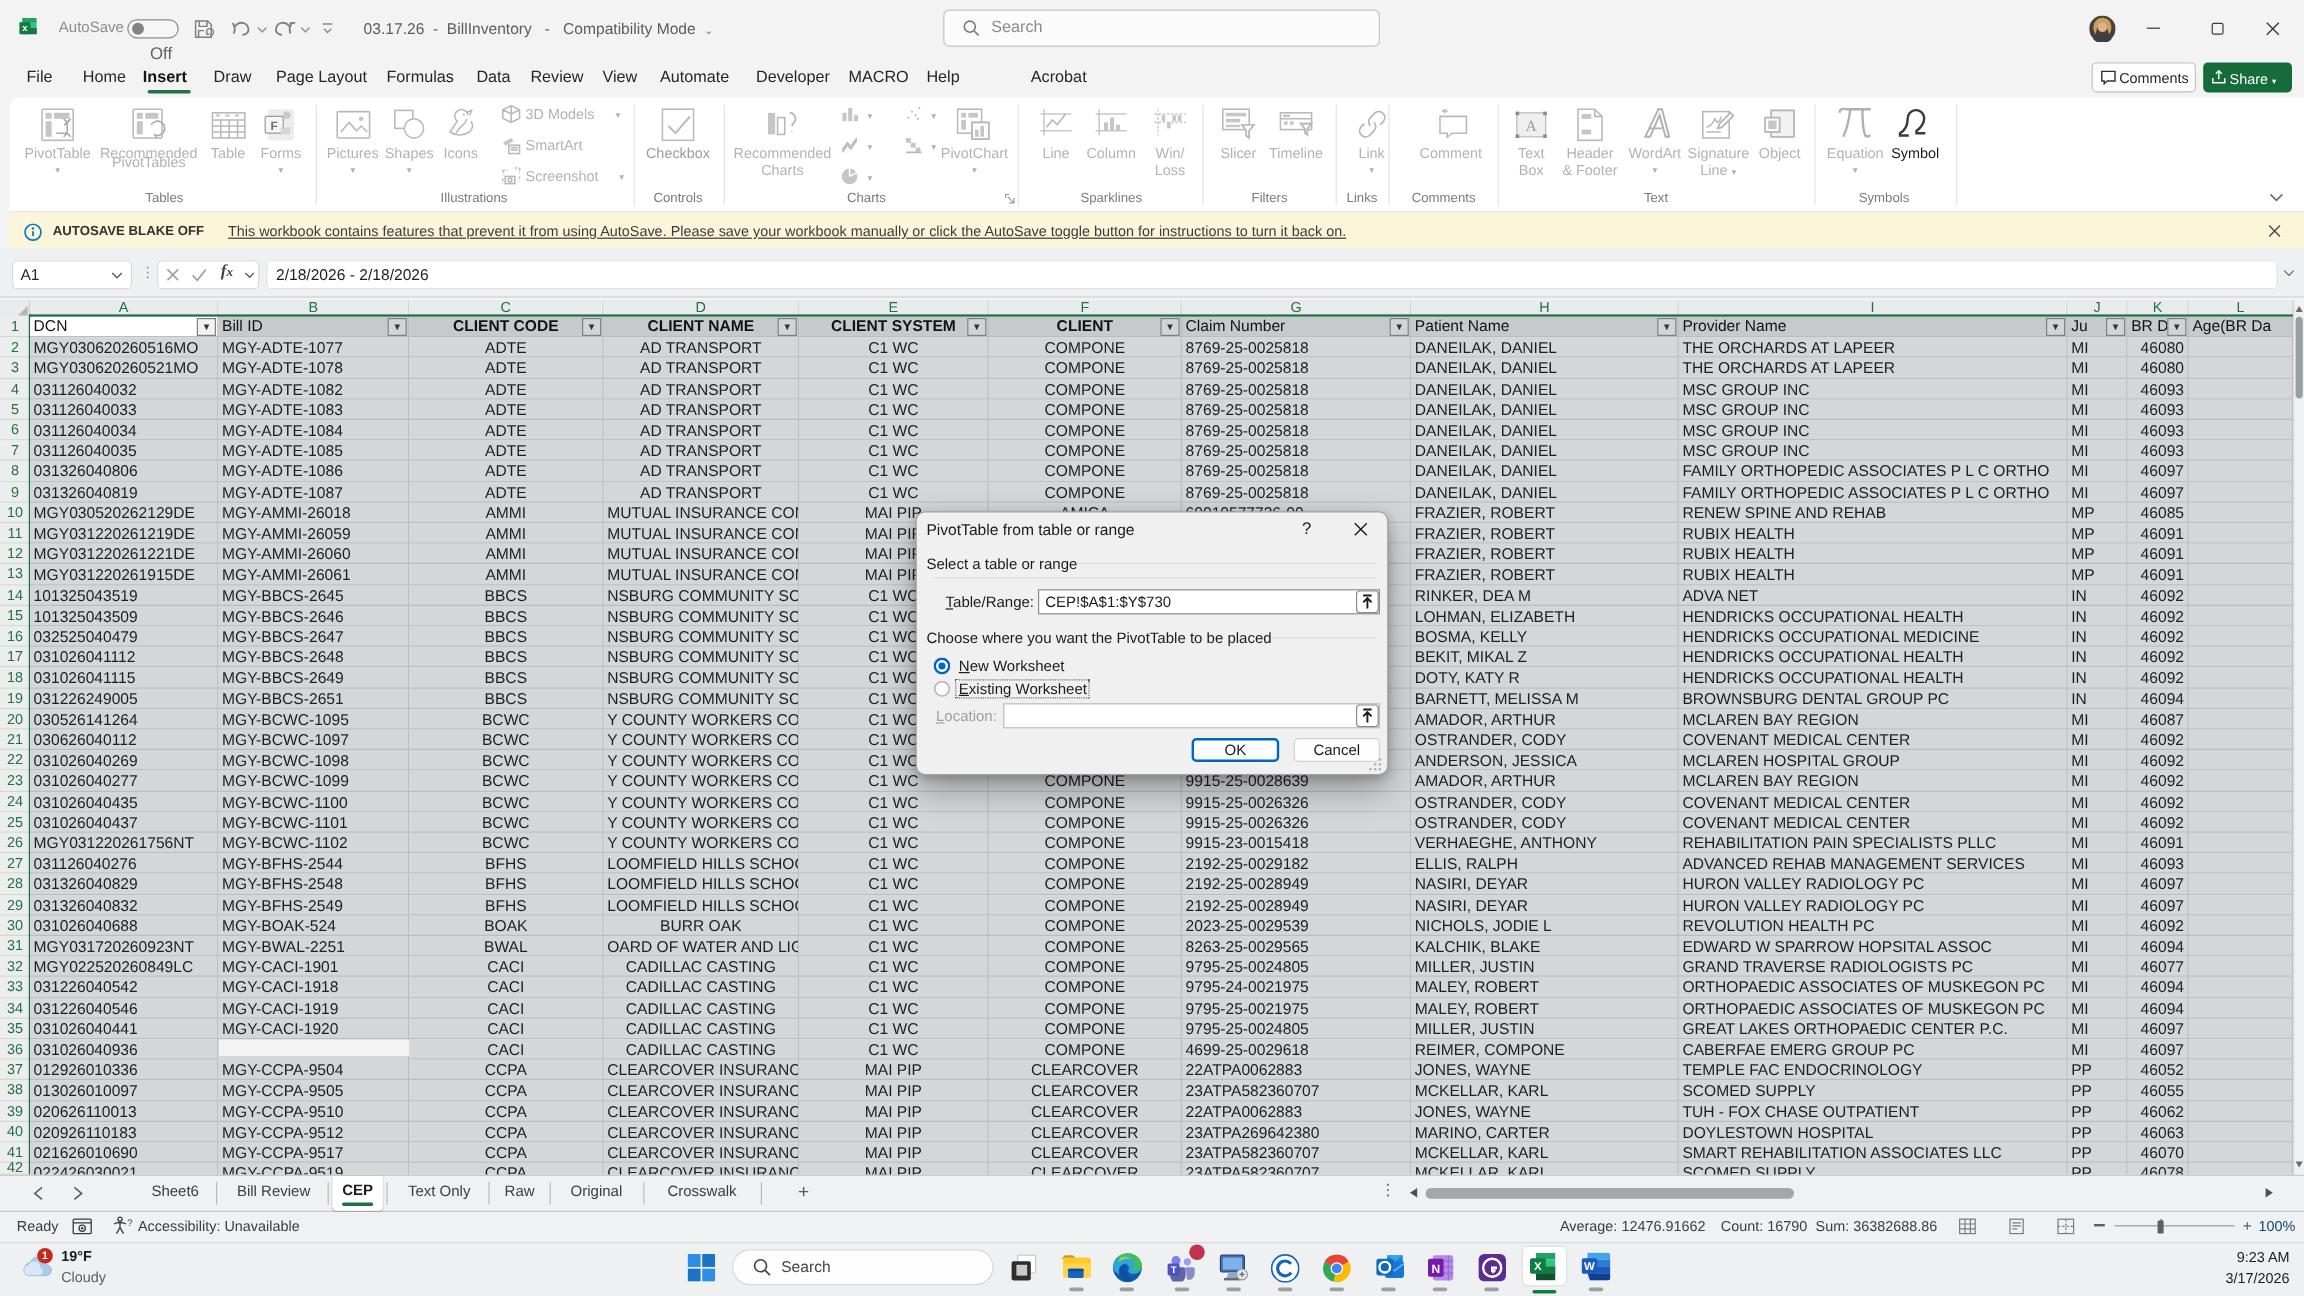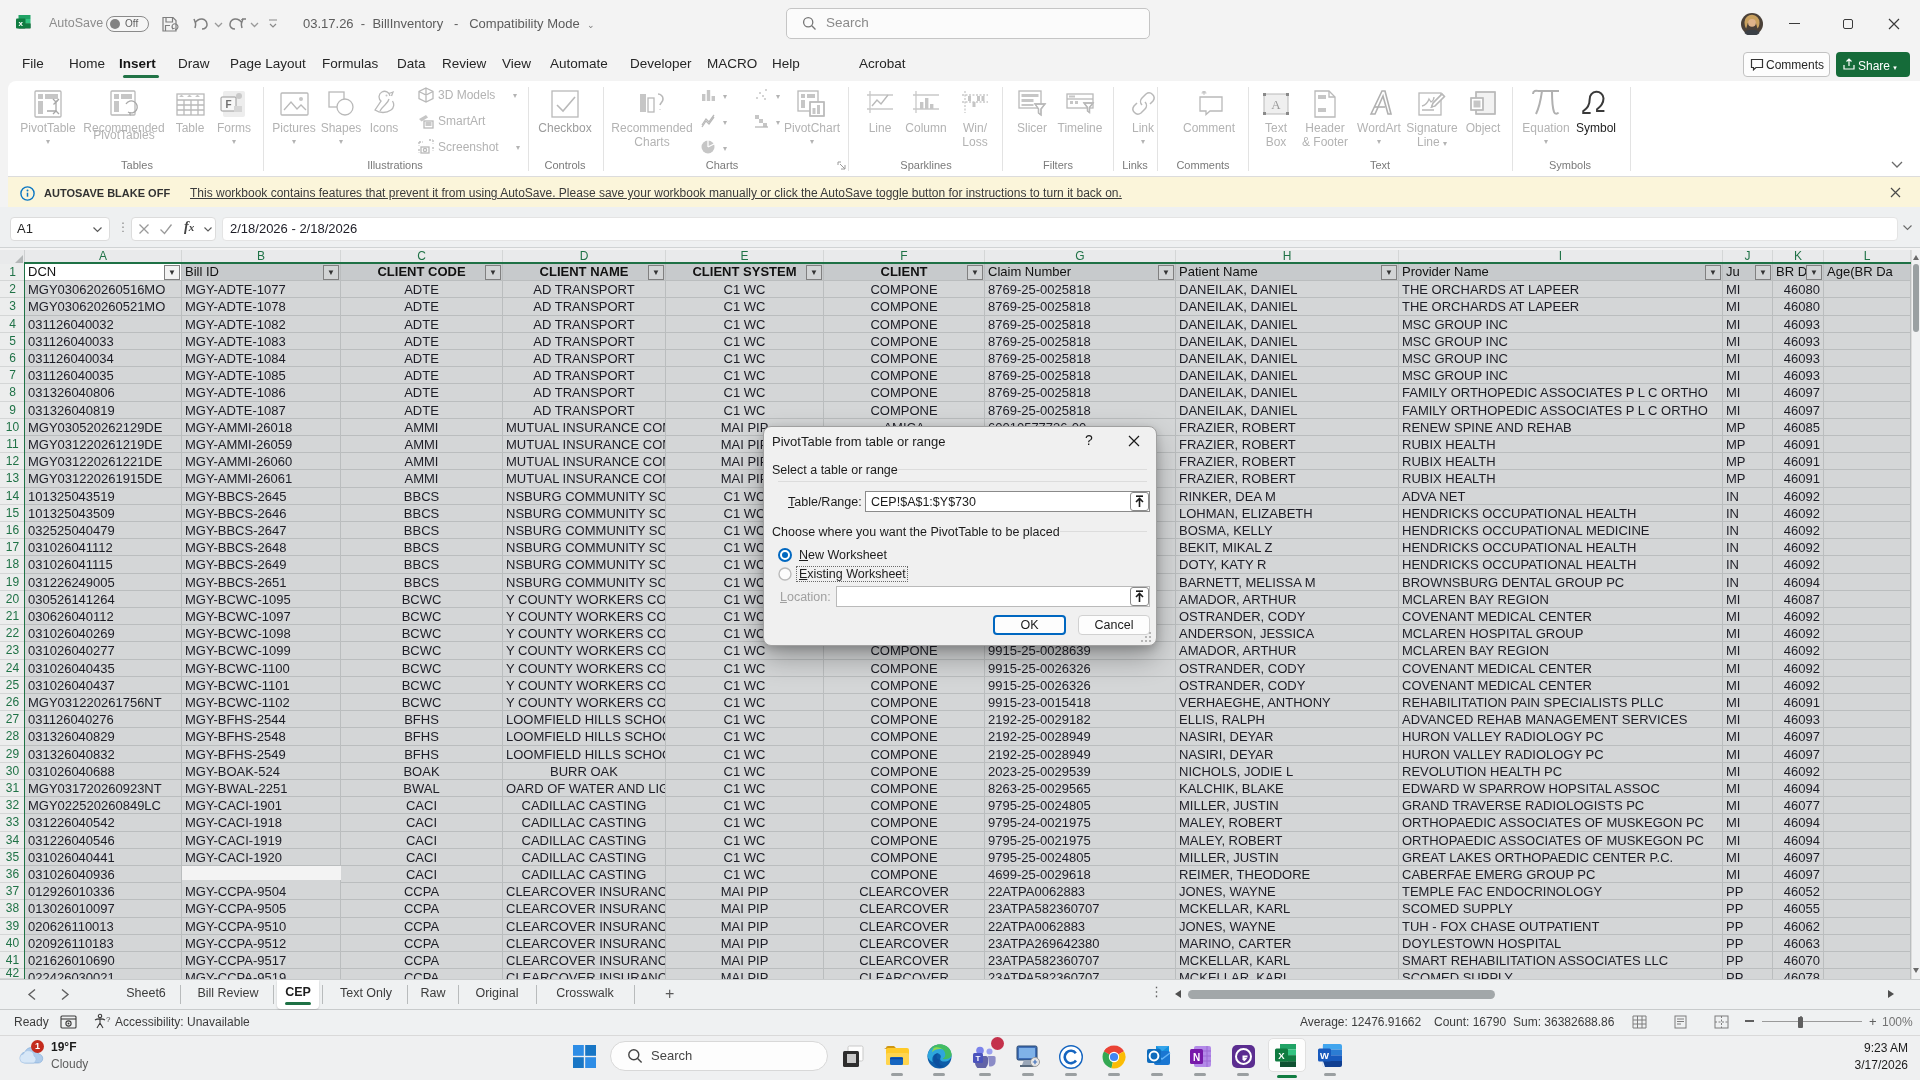--- a/index.html
+++ b/index.html
@@ -23,21 +23,21 @@
     <rect x="2.5" y="4" width="6" height="4.5" fill="#107c41"></rect>
     <rect x="8.5" y="4" width="6" height="4.5" fill="#33c481"></rect>
 <rect x="2.5" y="8.5" width="12" height="5" fill="#185c37"></rect>
     <rect x="8.5" y="8.5" width="6" height="4.5" fill="#107c41"></rect>
 <rect x="0" y="3.5" width="9.5" height="10" rx="1" fill="#107c41"></rect>
     <text x="4.7" y="11" font-size="8" font-weight="bold" fill="#fff" text-anchor="middle" font-family="Liberation Sans">x</text>
   </svg>
 <div class="ab" style="left:49px;top:16px;font-size:12.5px;color:#8c8c8c">AutoSave</div>
 <div class="ab" style="left:106px;top:16px;width:43px;height:16px;border:1px solid #8a8a8a;border-radius:9px;background:#f6f6f6"></div>
 <div class="ab" style="left:110px;top:19px;width:10px;height:10px;border-radius:50%;background:#838383"></div>
-<div class="ab" style="left:125px;top:18px;font-size:10px;color:#5f5f5f">Off</div>
+<div class="ab" style="left:125px;top:36px;font-size:14px;color:#5f5f5f">Off</div>
 <svg class="ab" style="left:160px;top:15px" width="19" height="19" viewBox="0 0 19 19">
 <path d="M3 2.5 H13 L16 5.5 V16 H3 Z" fill="none" stroke="#7e7e7e" stroke-width="1.2"></path>
 <path d="M6 2.5 V7 H12.5 V2.5 M5.5 16 V10.5 H10" fill="none" stroke="#7e7e7e" stroke-width="1.2"></path>
 <path d="M12.5 13.5 a3 3 0 1 1 2.5 1.3 M12.3 11.3 l.2 2.4 2.2-.5" fill="none" stroke="#7e7e7e" stroke-width="1.1"></path>
   </svg>
 <svg class="ab" style="left:191px;top:15px" width="34" height="18" viewBox="0 0 34 18">
 <path d="M3 4 C5 9,5 9,4 13 M4 8 C8 2,15 3,16 9 C16.5 12,14 14,11 14" fill="none" stroke="#7e7e7e" stroke-width="1.5"></path>
 <path d="M24 8 l3.5 3.5 3.5-3.5" fill="none" stroke="#9a9a9a" stroke-width="1.3"></path>
   </svg>
 <svg class="ab" style="left:227px;top:15px" width="34" height="18" viewBox="0 0 34 18">
@@ -866,21 +866,21 @@
 <div class="cell" style="left:1723px;top:848.8px;width:50px;height:17.2px">MI</div>
 <div class="cell tr" style="left:1773px;top:848.8px;width:51px;height:17.2px">46097</div>
 <div class="cell" style="left:1824px;top:848.8px;width:87px;height:17.2px"></div>
 <div class="cell" style="left:25px;top:866.0px;width:157px;height:17.2px">031026040936</div>
 <div class="cell" style="left:182px;top:880px;width:159px;height:17.2px">MGY-CACI-1924</div>
 <div class="cell tc" style="left:341px;top:866.0px;width:162px;height:17.2px">CACI</div>
 <div class="cell tc" style="left:503px;top:866.0px;width:163px;height:17.2px">CADILLAC CASTING</div>
 <div class="cell tc" style="left:666px;top:866.0px;width:158px;height:17.2px">C1 WC</div>
 <div class="cell tc" style="left:824px;top:866.0px;width:161px;height:17.2px">COMPONE</div>
 <div class="cell" style="left:985px;top:866.0px;width:191px;height:17.2px">4699-25-0029618</div>
-<div class="cell" style="left:1176px;top:866.0px;width:223px;height:17.2px">REIMER, THEODORE</div>
+<div class="cell" style="left:1176px;top:866.0px;width:223px;height:17.2px">REIMER, COMPONE</div>
 <div class="cell" style="left:1399px;top:866.0px;width:324px;height:17.2px">CABERFAE EMERG GROUP PC</div>
 <div class="cell" style="left:1723px;top:866.0px;width:50px;height:17.2px">MI</div>
 <div class="cell tr" style="left:1773px;top:866.0px;width:51px;height:17.2px">46097</div>
 <div class="cell" style="left:1824px;top:866.0px;width:87px;height:17.2px"></div>
 <div class="cell" style="left:25px;top:883.2px;width:157px;height:17.2px">012926010336</div>
 <div class="cell" style="left:182px;top:883.2px;width:159px;height:17.2px">MGY-CCPA-9504</div>
 <div class="cell tc" style="left:341px;top:883.2px;width:162px;height:17.2px">CCPA</div>
 <div class="cell tc" style="left:503px;top:883.2px;width:163px;height:17.2px">CLEARCOVER INSURANCE</div>
 <div class="cell tc" style="left:666px;top:883.2px;width:158px;height:17.2px">MAI PIP</div>
 <div class="cell tc" style="left:824px;top:883.2px;width:161px;height:17.2px">CLEARCOVER</div>
@@ -1009,21 +1009,21 @@
   </svg>
 <svg class="ab" style="left:1714px;top:1015px" width="15" height="14" viewBox="0 0 15 14">
     <rect x="1" y="1" width="13" height="12" fill="none" stroke="#7c7c7c"></rect>
     <path d="M1 7 h13 M7.5 1 v12" stroke="#7c7c7c" stroke-dasharray="2 1.5"></path>
   </svg>
 <div class="ab" style="left:1745px;top:1020px;width:9px;height:1.6px;background:#5f5f5f"></div>
 <div class="ab" style="left:1762px;top:1021px;width:100px;height:1.2px;background:#9a9a9a"></div>
 <div class="ab" style="left:1800px;top:1016px;width:1.6px;height:5px;background:#8a8a8a"></div>
 <div class="ab" style="left:1798px;top:1017px;width:5px;height:11px;background:#5f5f5f;border-radius:1px"></div>
 <div class="ab" style="left:1869px;top:1014px;font-size:13px;color:#5f5f5f">+</div>
-<div class="ab" style="left:1882px;top:1015px;font-size:12px;color:#737373">100%</div>
+<div class="ab" style="left:1882px;top:1015px;font-size:12px;color:#0c4a6e">100%</div>
 <div class="ab" style="left:0;top:1035px;width:1920px;height:45px;background:#eff0f1;border-top:1px solid #d9d9d9"></div>
 <svg class="ab" style="left:18px;top:1043px" width="26" height="22" viewBox="0 0 26 22">
 <path d="M8 20 a5.5 5.5 0 0 1-1-10.9 A7 7 0 0 1 20.5 11 a4.5 4.5 0 0 1-.5 9 Z" fill="#aecbea" stroke="#7da7d6" stroke-width=".6"></path>
 <path d="M6 20 a4.5 4.5 0 0 1-.6-8.9 A5.5 5.5 0 0 1 16 13 a3.8 3.8 0 0 1-.6 7 Z" fill="#d7e7f7" stroke="#9fc0e2" stroke-width=".6"></path>
   </svg>
 <div class="ab" style="left:31px;top:1040px;width:13px;height:13px;border-radius:50%;background:#c42b1c"></div>
 <div class="ab" style="left:31px;top:1041px;width:13px;font-size:9px;color:#fff;text-align:center;font-weight:bold">1</div>
 <div class="ab" style="left:51px;top:1040px;font-size:12px;font-weight:bold;color:#1b1b1b">19°F</div>
 <div class="ab" style="left:51px;top:1057px;font-size:12px;color:#5d5d5d">Cloudy</div>
 <svg class="ab" style="left:573px;top:1045px" width="23" height="23" viewBox="0 0 23 23">

